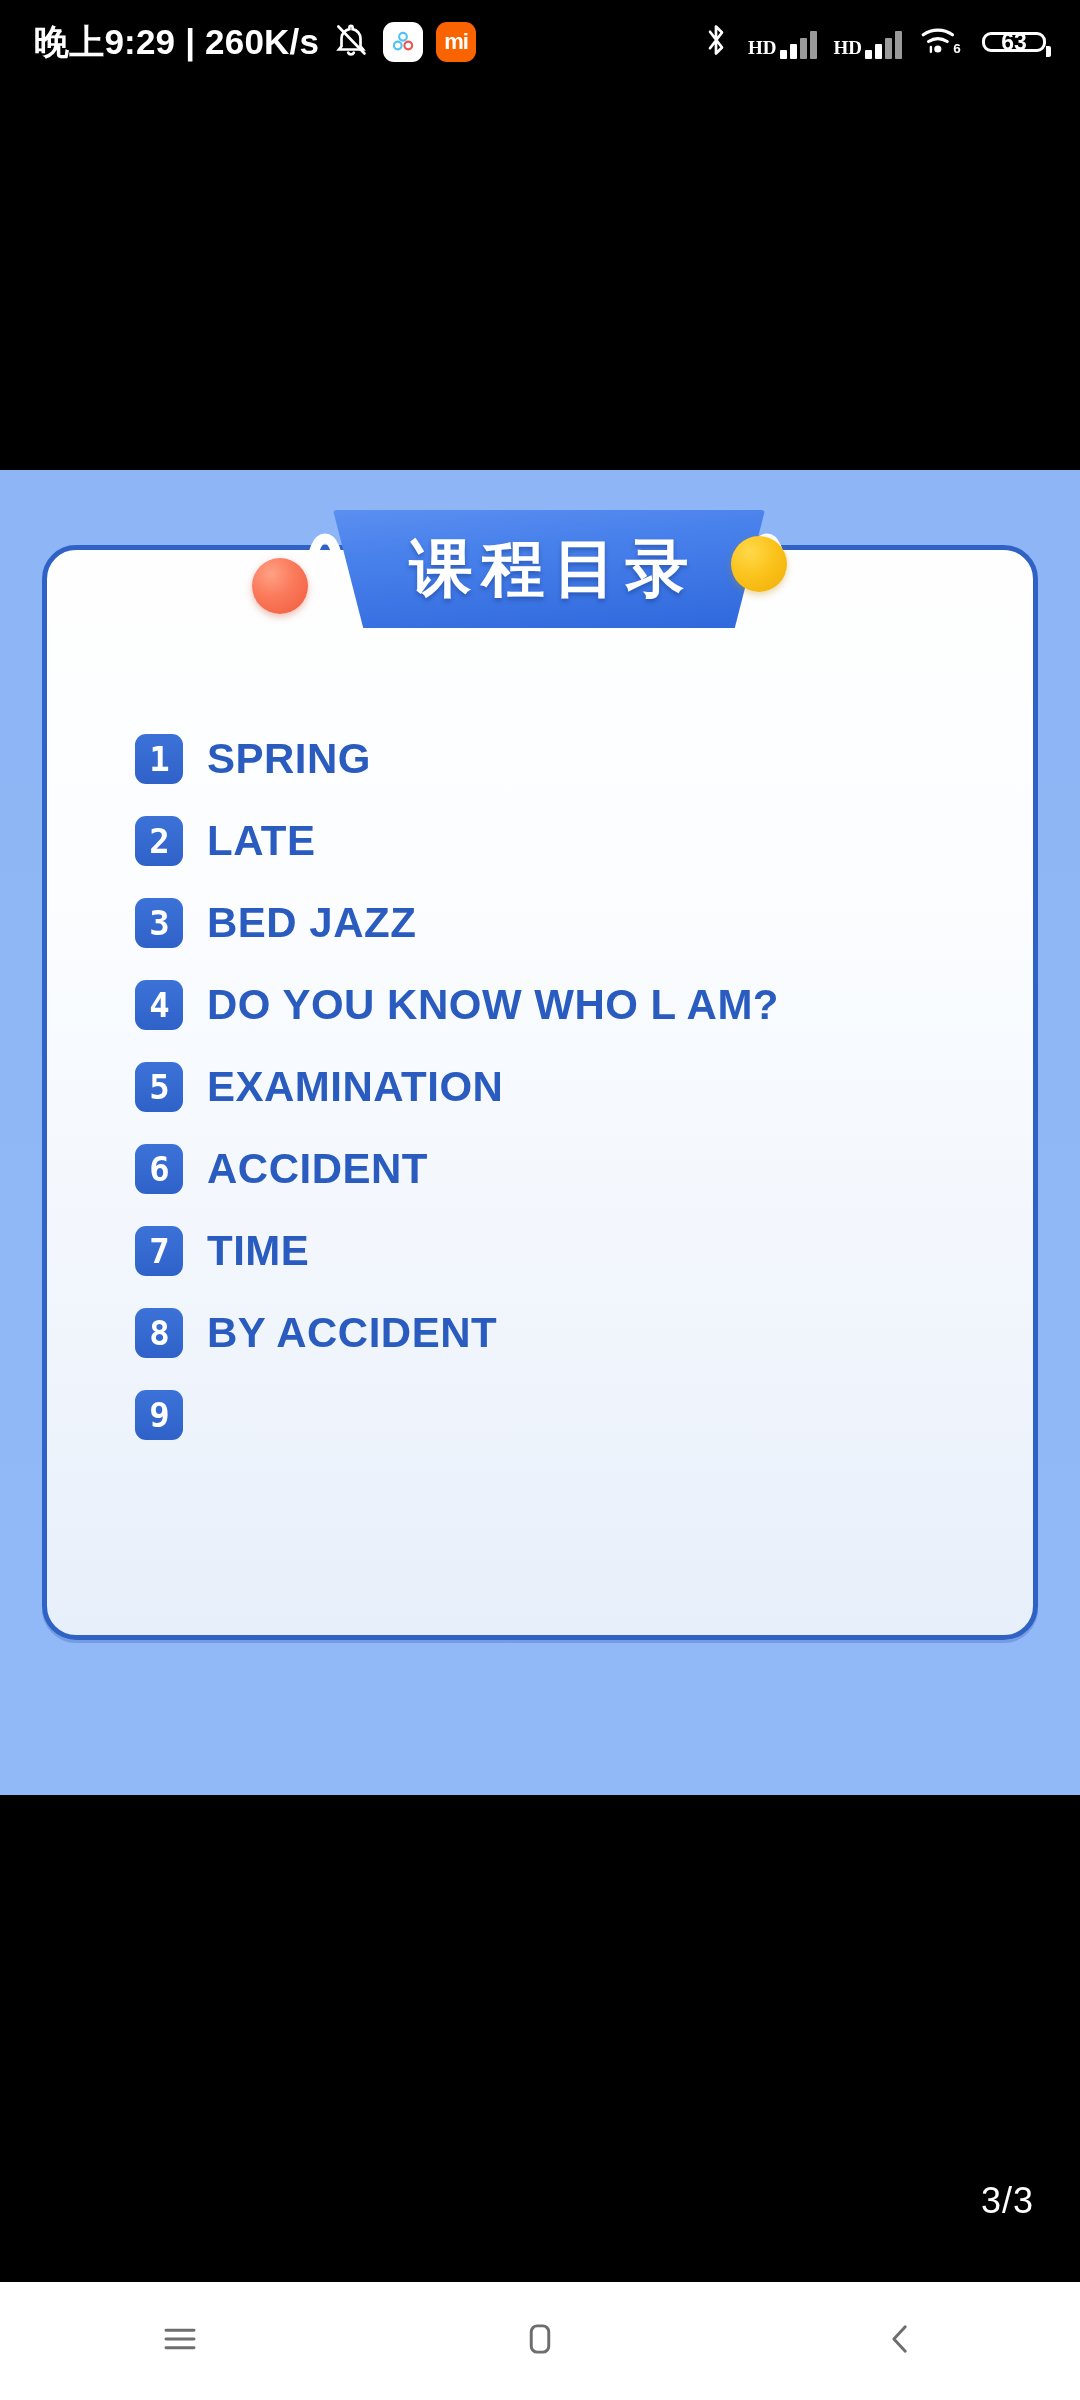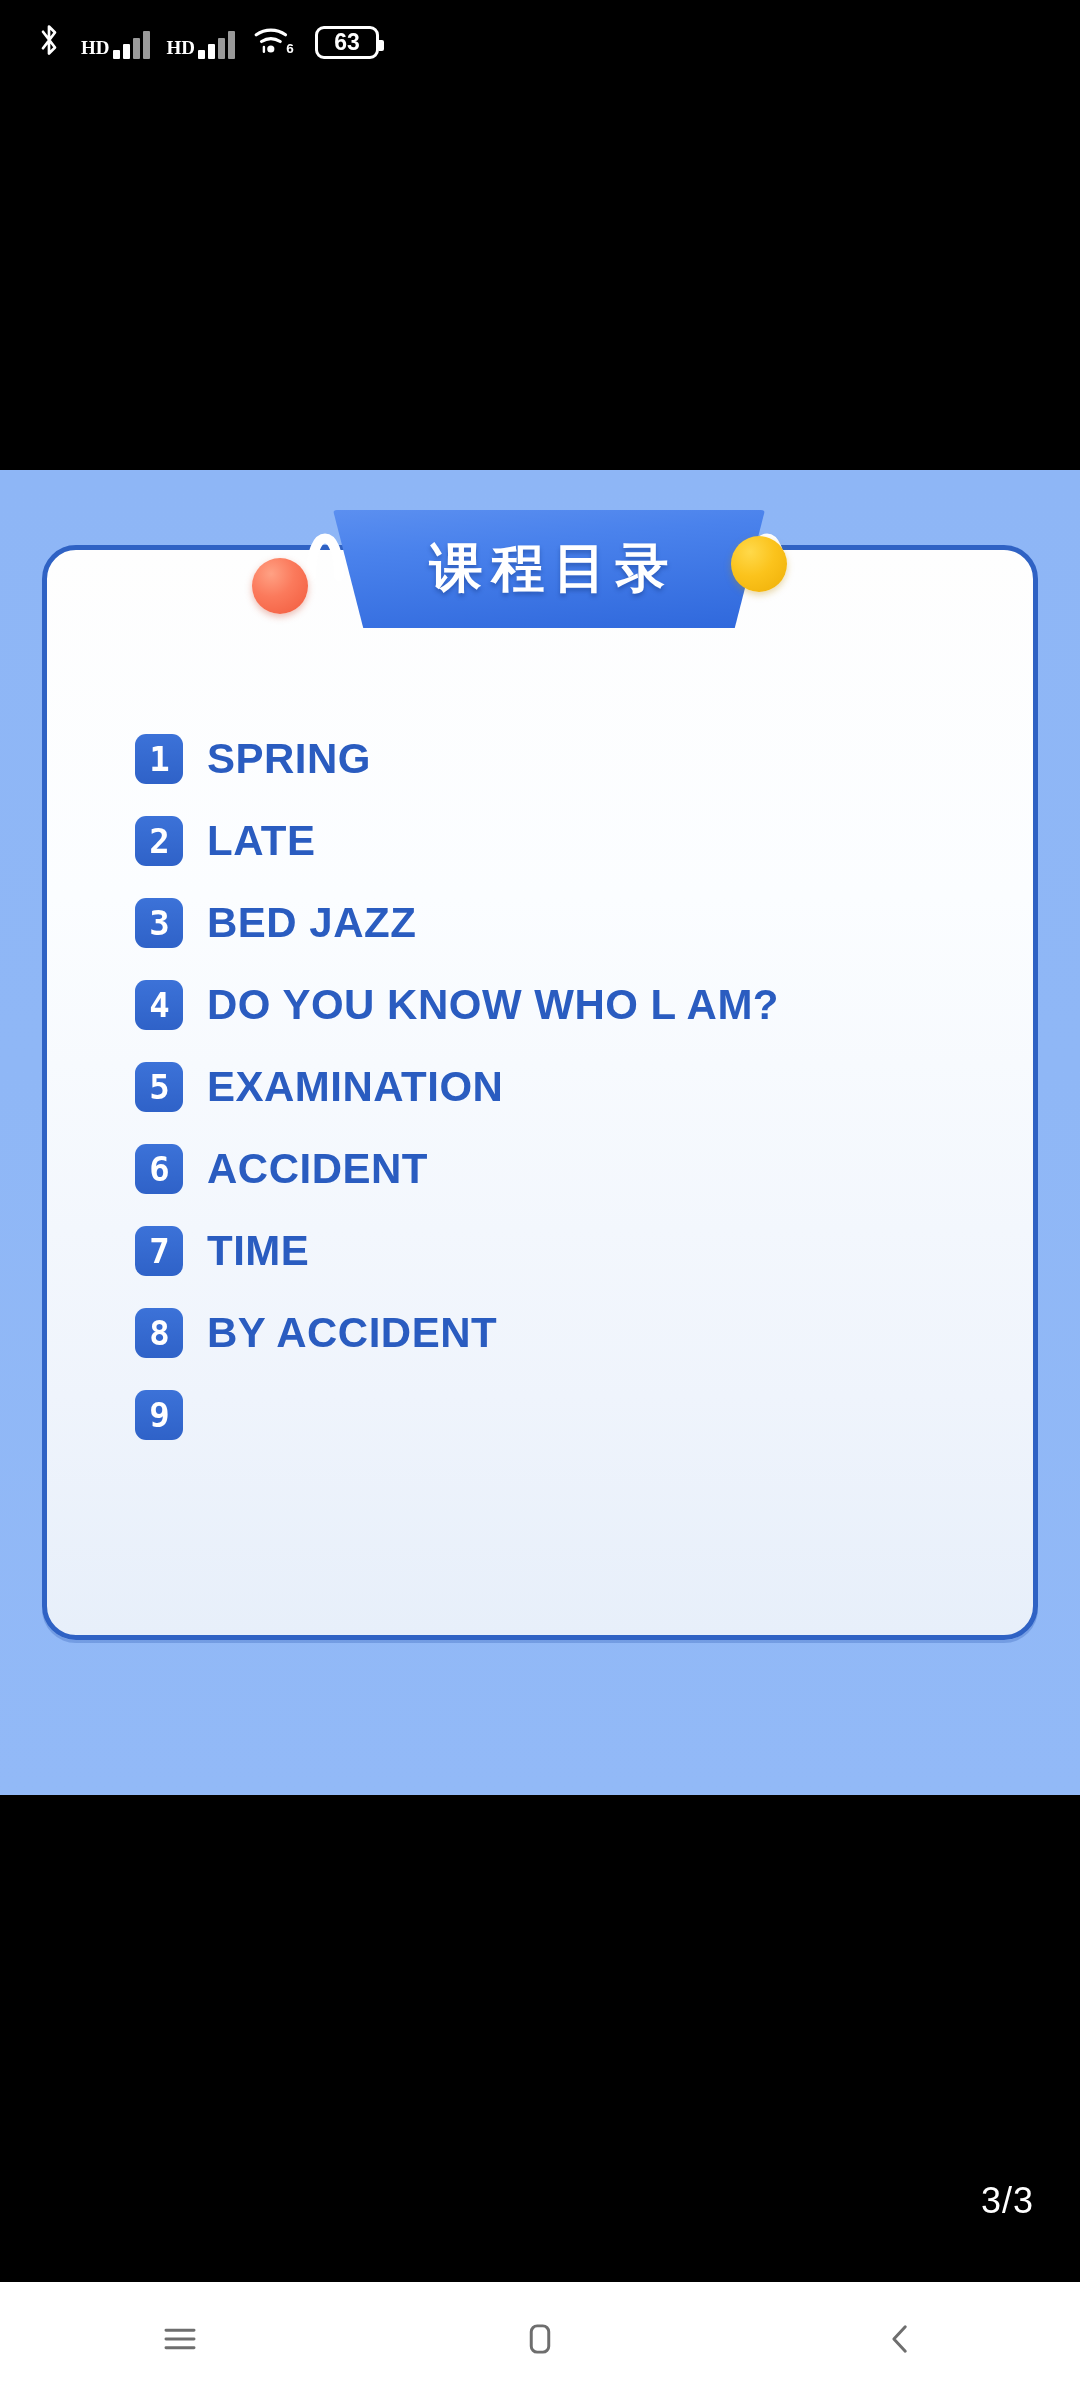--- a/index.html
+++ b/index.html
@@ -37,21 +37,21 @@
   .sig{ position:relative; display:flex; align-items:flex-end; gap:3px; height:34px; }
   .sig i{ display:block; width:7px; background:#fff; border-radius:1px; }
   .sig i.b1{ height:9px;  background:#fff; }
   .sig i.b2{ height:15px; background:#fff; }
   .sig i.b3{ height:21px; background:#9a9a9a; }
   .sig i.b4{ height:28px; background:#9a9a9a; }
   .hd{ font-size:19px; font-weight:700; line-height:1; margin-bottom:2px;font-family:Liberation Serif, serif; }
   .sigwrap{ display:flex; align-items:flex-end; gap:3px; }
 
   .battery{
-    width:64px;height:33px;border:3px solid #fff;border-radius:9px;
+    width:64px;height:20px;border:3px solid #fff;border-radius:9px;
     display:flex;align-items:center;justify-content:center;position:relative;
   }
   .battery:after{
     content:"";position:absolute;right:-8px;top:11px;width:5px;height:11px;
     background:#fff;border-radius:0 2px 2px 0;
   }
   .battery span{ font-size:23px;font-weight:600;line-height:1;color:#fff; }
 
   
   .slide{
@@ -76,21 +76,21 @@
   }
   .banner .shape{
     position:absolute; inset:0;
     background:linear-gradient(175deg,#5B8FF0 0%,#4A82EC 30%,#2F68DC 100%);
     clip-path:polygon(0 0,100% 0,93% 100%,7% 100%);
     border-radius:4px 4px 10px 10px;
   }
   .banner .title{
     position:absolute; inset:0;
     display:flex;align-items:center;justify-content:center;
-    color:#fff; font-size:53px; font-weight:700;
+    color:#fff; font-size:63px; font-weight:700;
     letter-spacing:9px; text-indent:9px;
     font-family:Liberation Mono, monospace;
     text-shadow:0 3px 4px rgba(20,55,130,.45);
   }
 
   
   .hook{ position:absolute; width:56px; height:86px; top:-14px; }
   .hook svg{ display:block; }
   .hook-l{ left:250px; }
   .hook-r{ left:692px; }
@@ -143,20 +143,38 @@
     background:#fff; display:flex; align-items:center;
   }
   .navbtn{ flex:1; display:flex; align-items:center; justify-content:center; height:118px; }
 </style>
 </head>
 <body>
 
 <div id="screen">
 
   <div class="statusbar">
+    <div class="sb-left">
+      <div class="sb-clock">晚上9:29 | 260K/s</div>
+      <span class="ic">
+        <svg width="38" height="38" viewBox="0 0 24 24" fill="none" stroke="#fff" stroke-width="1.7" stroke-linecap="round">
+          <path d="M18 16v-5a6 6 0 0 0-5-5.9V4a1 1 0 0 0-2 0v1.1A6 6 0 0 0 6 11v5l-1.6 2h15.2L18 16z"></path>
+          <path d="M10.2 20a2 2 0 0 0 3.6 0"></path>
+          <path d="M4 3.5 20.5 20.5"></path>
+        </svg>
+      </span>
+      <span class="appicon-mint">
+        <svg width="28" height="28" viewBox="0 0 24 24" fill="none">
+          <circle cx="12" cy="7.5" r="3.3" stroke="#4FC3F7" stroke-width="1.8"></circle>
+          <circle cx="7.5" cy="15" r="3.3" stroke="#4FC3F7" stroke-width="1.8"></circle>
+          <circle cx="16.5" cy="15" r="3.3" stroke="#EF5350" stroke-width="1.8"></circle>
+        </svg>
+      </span>
+      <span class="appicon-mi">mi</span>
+    </div>
 
     <div class="sb-right">
       <span class="ic">
         <svg width="30" height="36" viewBox="0 0 16 24" fill="none" stroke="#fff" stroke-width="1.8" stroke-linejoin="round" stroke-linecap="round">
           <path d="M4 6.5 12 17 8 21V3l4 4L4 17.5"></path>
         </svg>
       </span>
 
       <span class="sigwrap">
         <span class="hd">HD</span>

